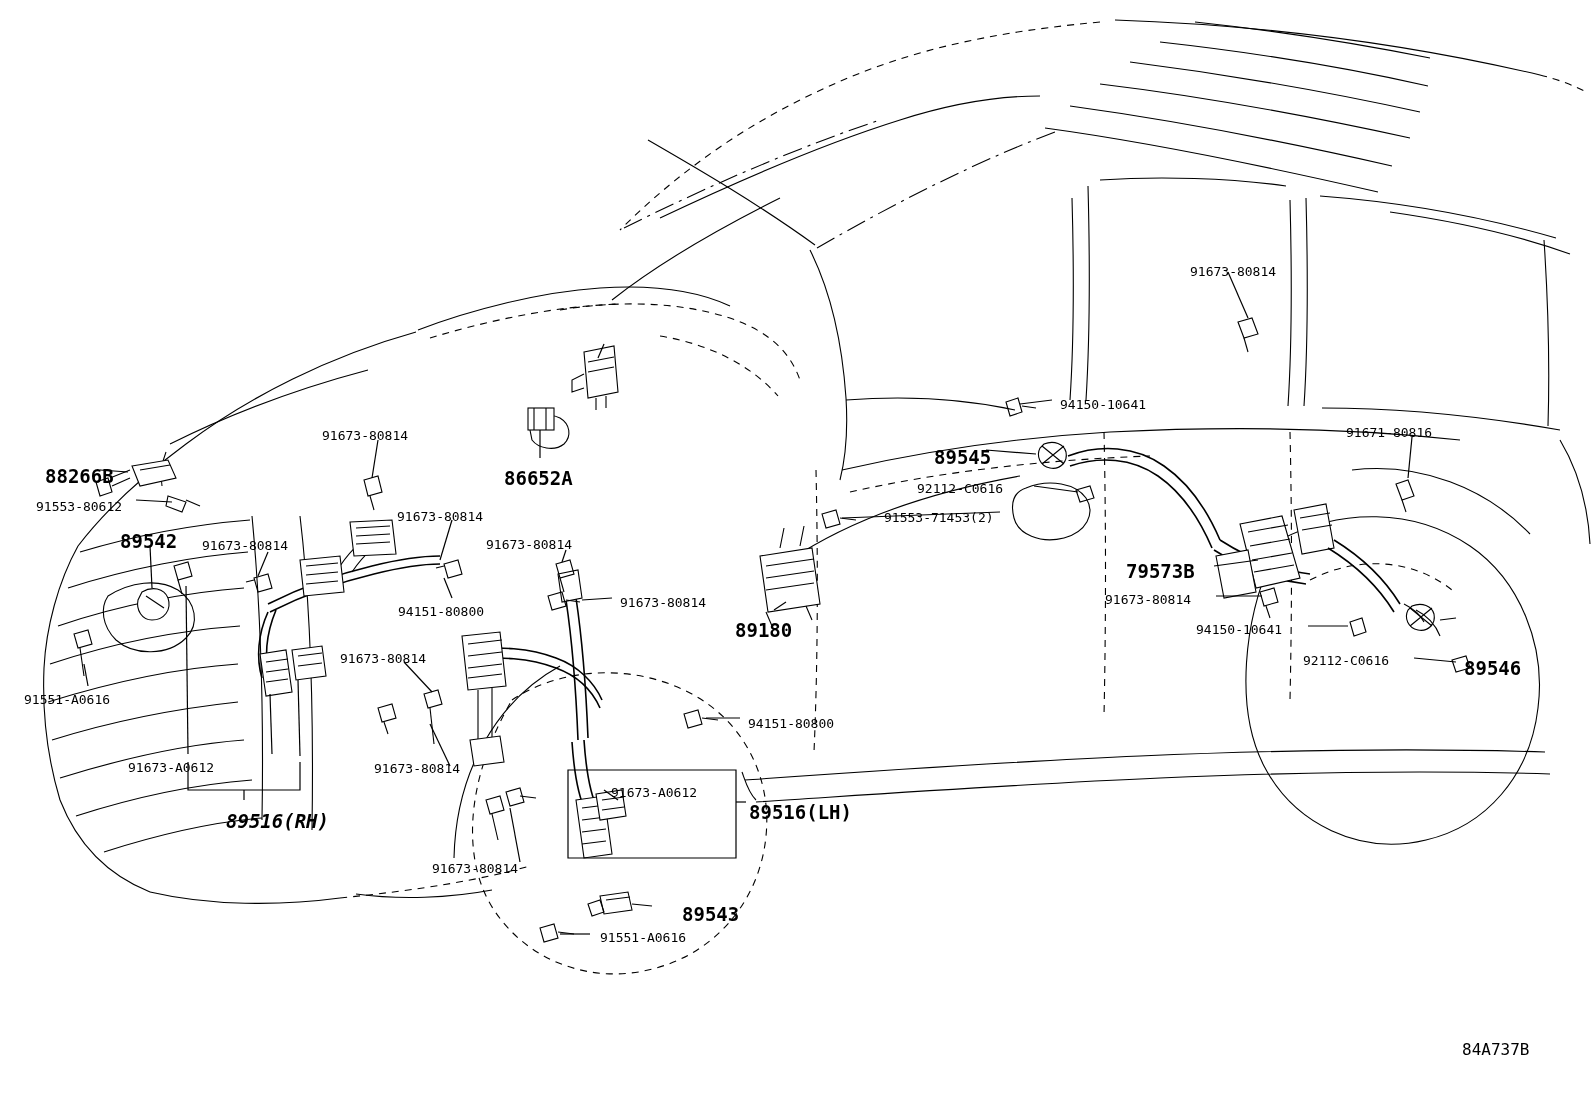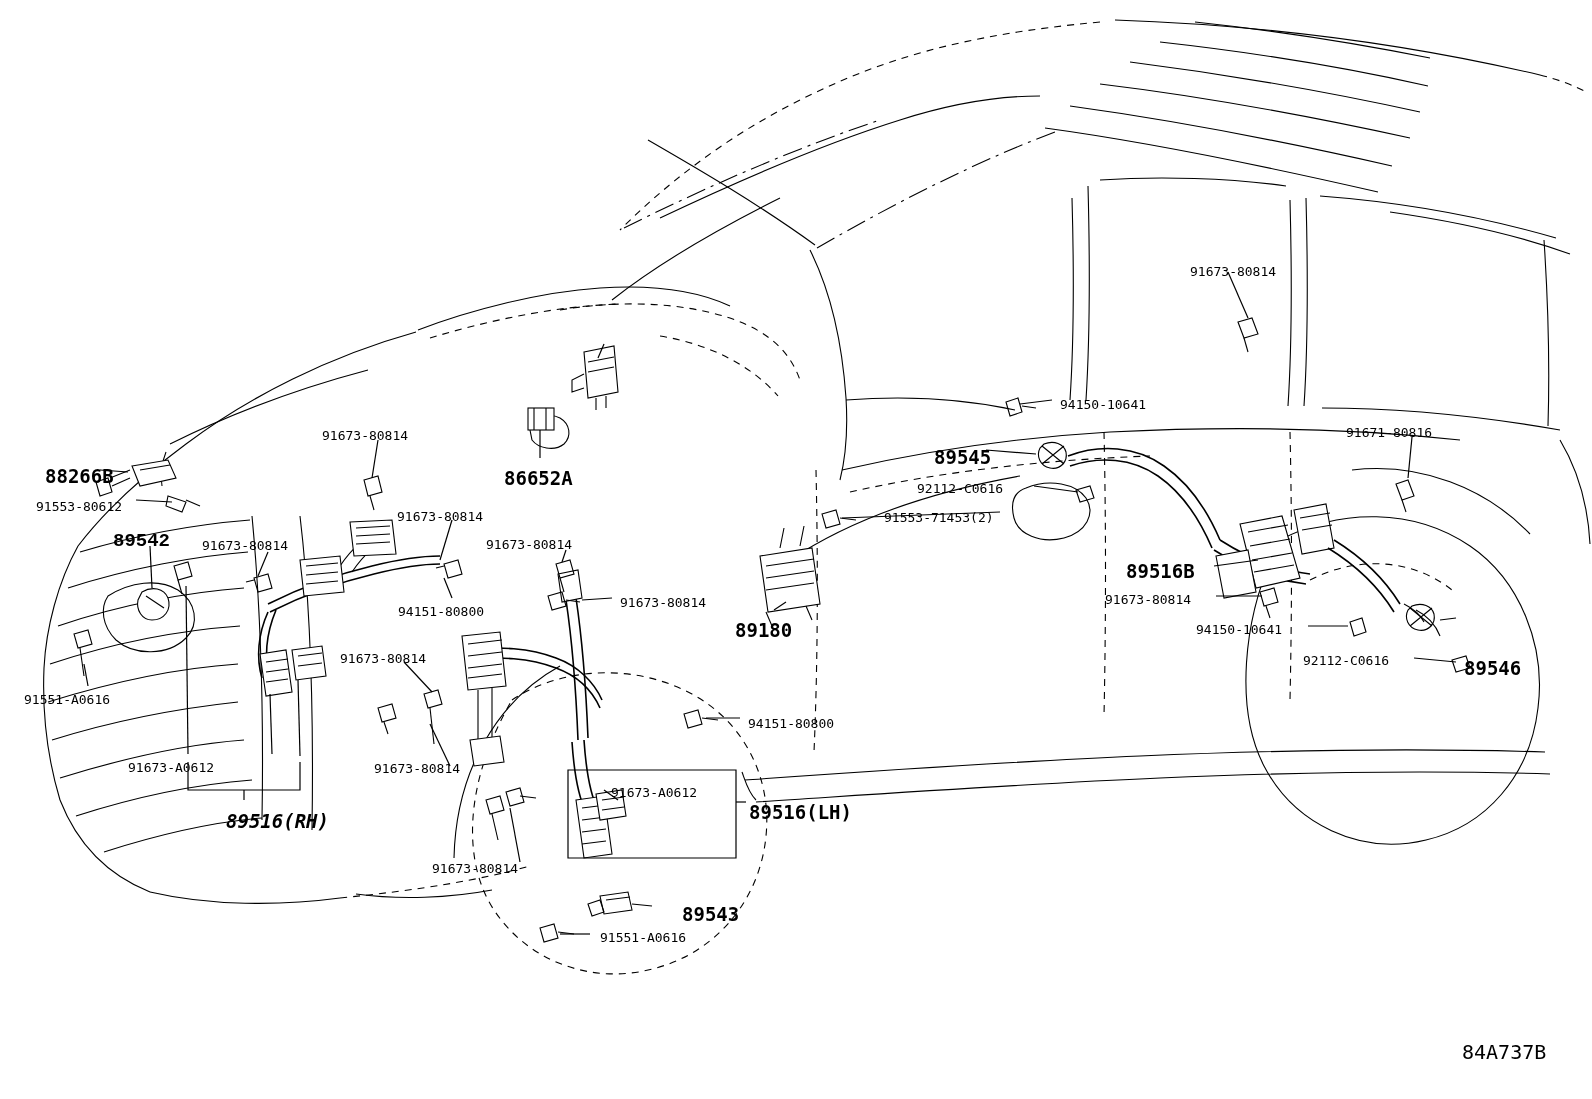--- a/index.html
+++ b/index.html
@@ -35,21 +35,21 @@
     font-weight: bold;
     font-size: 19px;
   }
   .label.refer {
     font-weight: bold;
     font-size: 18px;
     line-height: 1.45;
   }
   .label.figcode {
     font-weight: normal;
-    font-size: 20px;
+    font-size: 16px;
   }
   .lead {
     stroke: #000000;
     stroke-width: 1.2;
     fill: none;
   }
   .thin {
     stroke: #000000;
     stroke-width: 1.1;
     fill: none;
@@ -365,32 +365,32 @@
     </g>
   </svg>
 
 
   <div class="label" style="left:1190px; top:264px;"><span>91673-80814</span></div>
   <div class="label" style="left:1060px; top:397px;"><span>94150-10641</span></div>
   <div class="label" style="left:1346px; top:425px;"><span>91671-80816</span></div>
   <div class="label bold" style="left:934px; top:445px;"><span>89545</span></div>
   <div class="label" style="left:917px; top:481px;"><span>92112-C0616</span></div>
   <div class="label" style="left:884px; top:510px;"><span>91553-71453(2)</span></div>
-  <div class="label bold" style="left:1126px; top:559px;"><span>89516B</span></div>
+  <div class="label bold" style="left:1126px; top:559px;"><span>79573B</span></div>
   <div class="label" style="left:1105px; top:592px;"><span>91673-80814</span></div>
   <div class="label bold" style="left:1464px; top:612px;margin-top:44px;"><span>89546</span></div>
   <div class="label" style="left:1196px; top:622px;"><span>94150-10641</span></div>
   <div class="label" style="left:1303px; top:653px;"><span>92112-C0616</span></div>
 
   <div class="label" style="left:322px; top:428px;"><span>91673-80814</span></div>
   <div class="label bold" style="left:504px; top:466px;"><span>86652A</span></div>
   <div class="label bold" style="left:8px; top:464px;margin-left:37px;"><span>88266B</span></div>
   <div class="label" style="left:36px; top:499px;"><span>91553-80612</span></div>
   <div class="label" style="left:397px; top:509px;"><span>91673-80814</span></div>
-  <div class="label bold" style="left:113px; top:529px;font-family:Liberation Mono, monospace;"><span>89542</span></div>
+  <div class="label bold" style="left:120px; top:529px;"><span>89542</span></div>
   <div class="label" style="left:202px; top:538px;"><span>91673-80814</span></div>
   <div class="label" style="left:486px; top:537px;"><span>91673-80814</span></div>
   <div class="label" style="left:398px; top:604px;"><span>94151-80800</span></div>
   <div class="label" style="left:620px; top:595px;"><span>91673-80814</span></div>
   <div class="label bold" style="left:735px; top:618px;"><span>89180</span></div>
   <div class="label" style="left:24px; top:692px;"><span>91551-A0616</span></div>
   <div class="label" style="left:340px; top:651px;"><span>91673-80814</span></div>
   <div class="label" style="left:748px; top:716px;"><span>94151-80800</span></div>
   <div class="label" style="left:128px; top:760px;"><span>91673-A0612</span></div>
   <div class="label" style="left:374px; top:761px;"><span>91673-80814</span></div>

